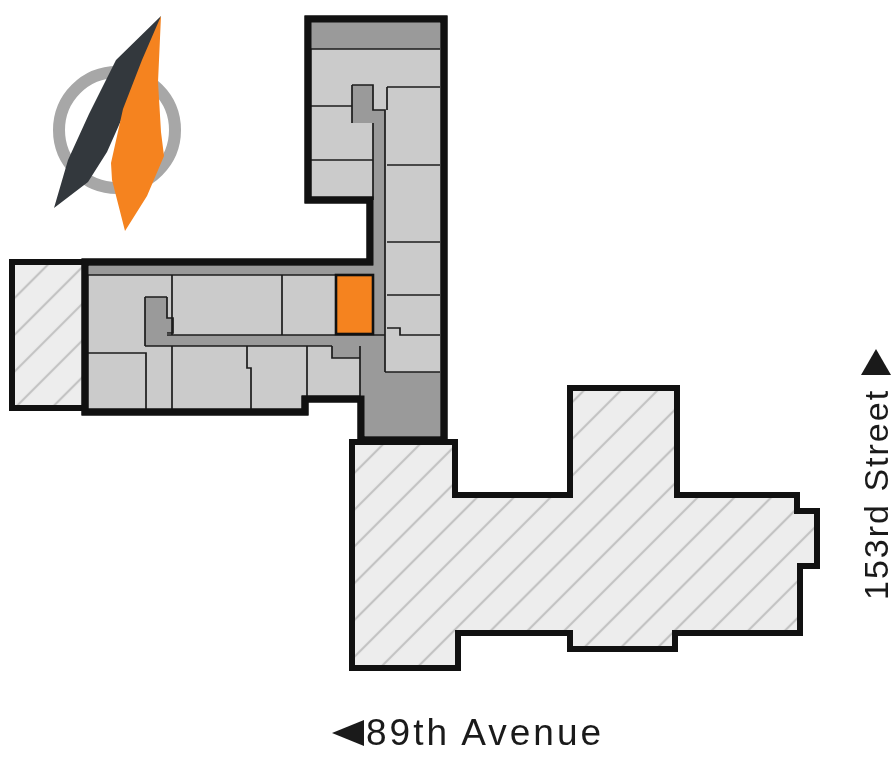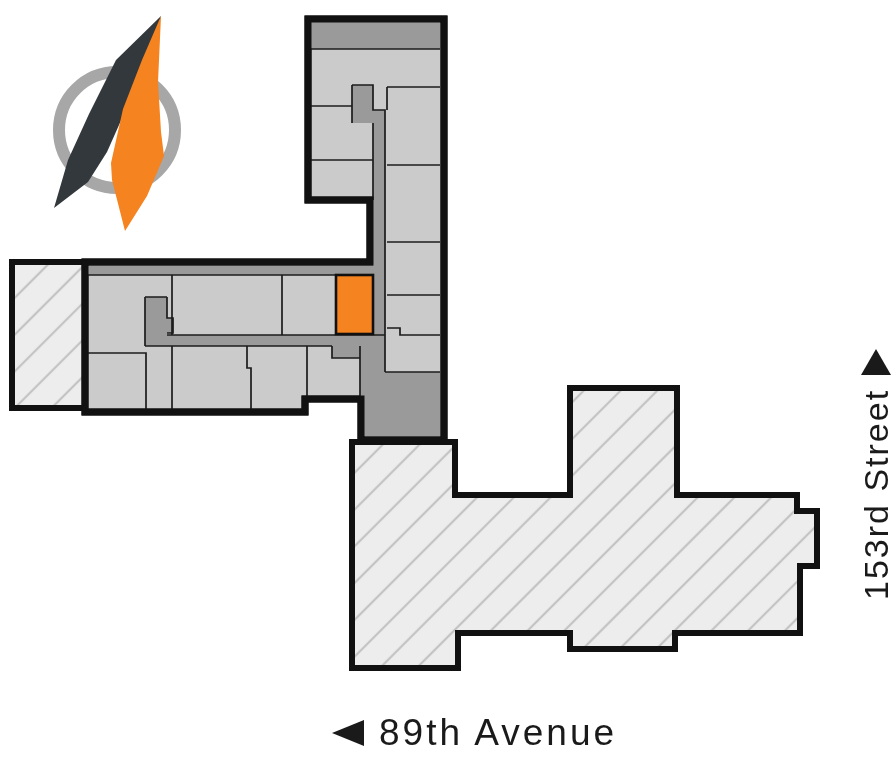--- a/index.html
+++ b/index.html
@@ -15,21 +15,21 @@
   .tl{stroke:var(--thin-line);stroke-width:1.7;fill:none;}
   .hl{fill:var(--highlight-unit);stroke:var(--outline);stroke-width:2.6;}
   .ring{fill:none;stroke:var(--compass-ring);stroke-width:12;}
   .ndark{fill:var(--compass-dark);}
   .norange{fill:var(--compass-orange);}
   .street-label{
     position:absolute;display:flex;align-items:center;
     color:var(--label-text);white-space:nowrap;
   }
   .street-bottom{
-    left:332px;top:712px;gap:15px;font-size:37px;letter-spacing:3px;
+    left:332px;top:712px;gap:2px;font-size:37px;letter-spacing:3px;
   }
   .street-right{
     left:854px;top:600px;width:292px;height:44px;gap:14px;
     transform:rotate(-90deg);transform-origin:0 0;
     font-size:34px;letter-spacing:2px;
   }
   .tri{flex:0 0 auto;display:block;}
   .tri polygon{fill:var(--label-text);}
 </style>
 </head>

